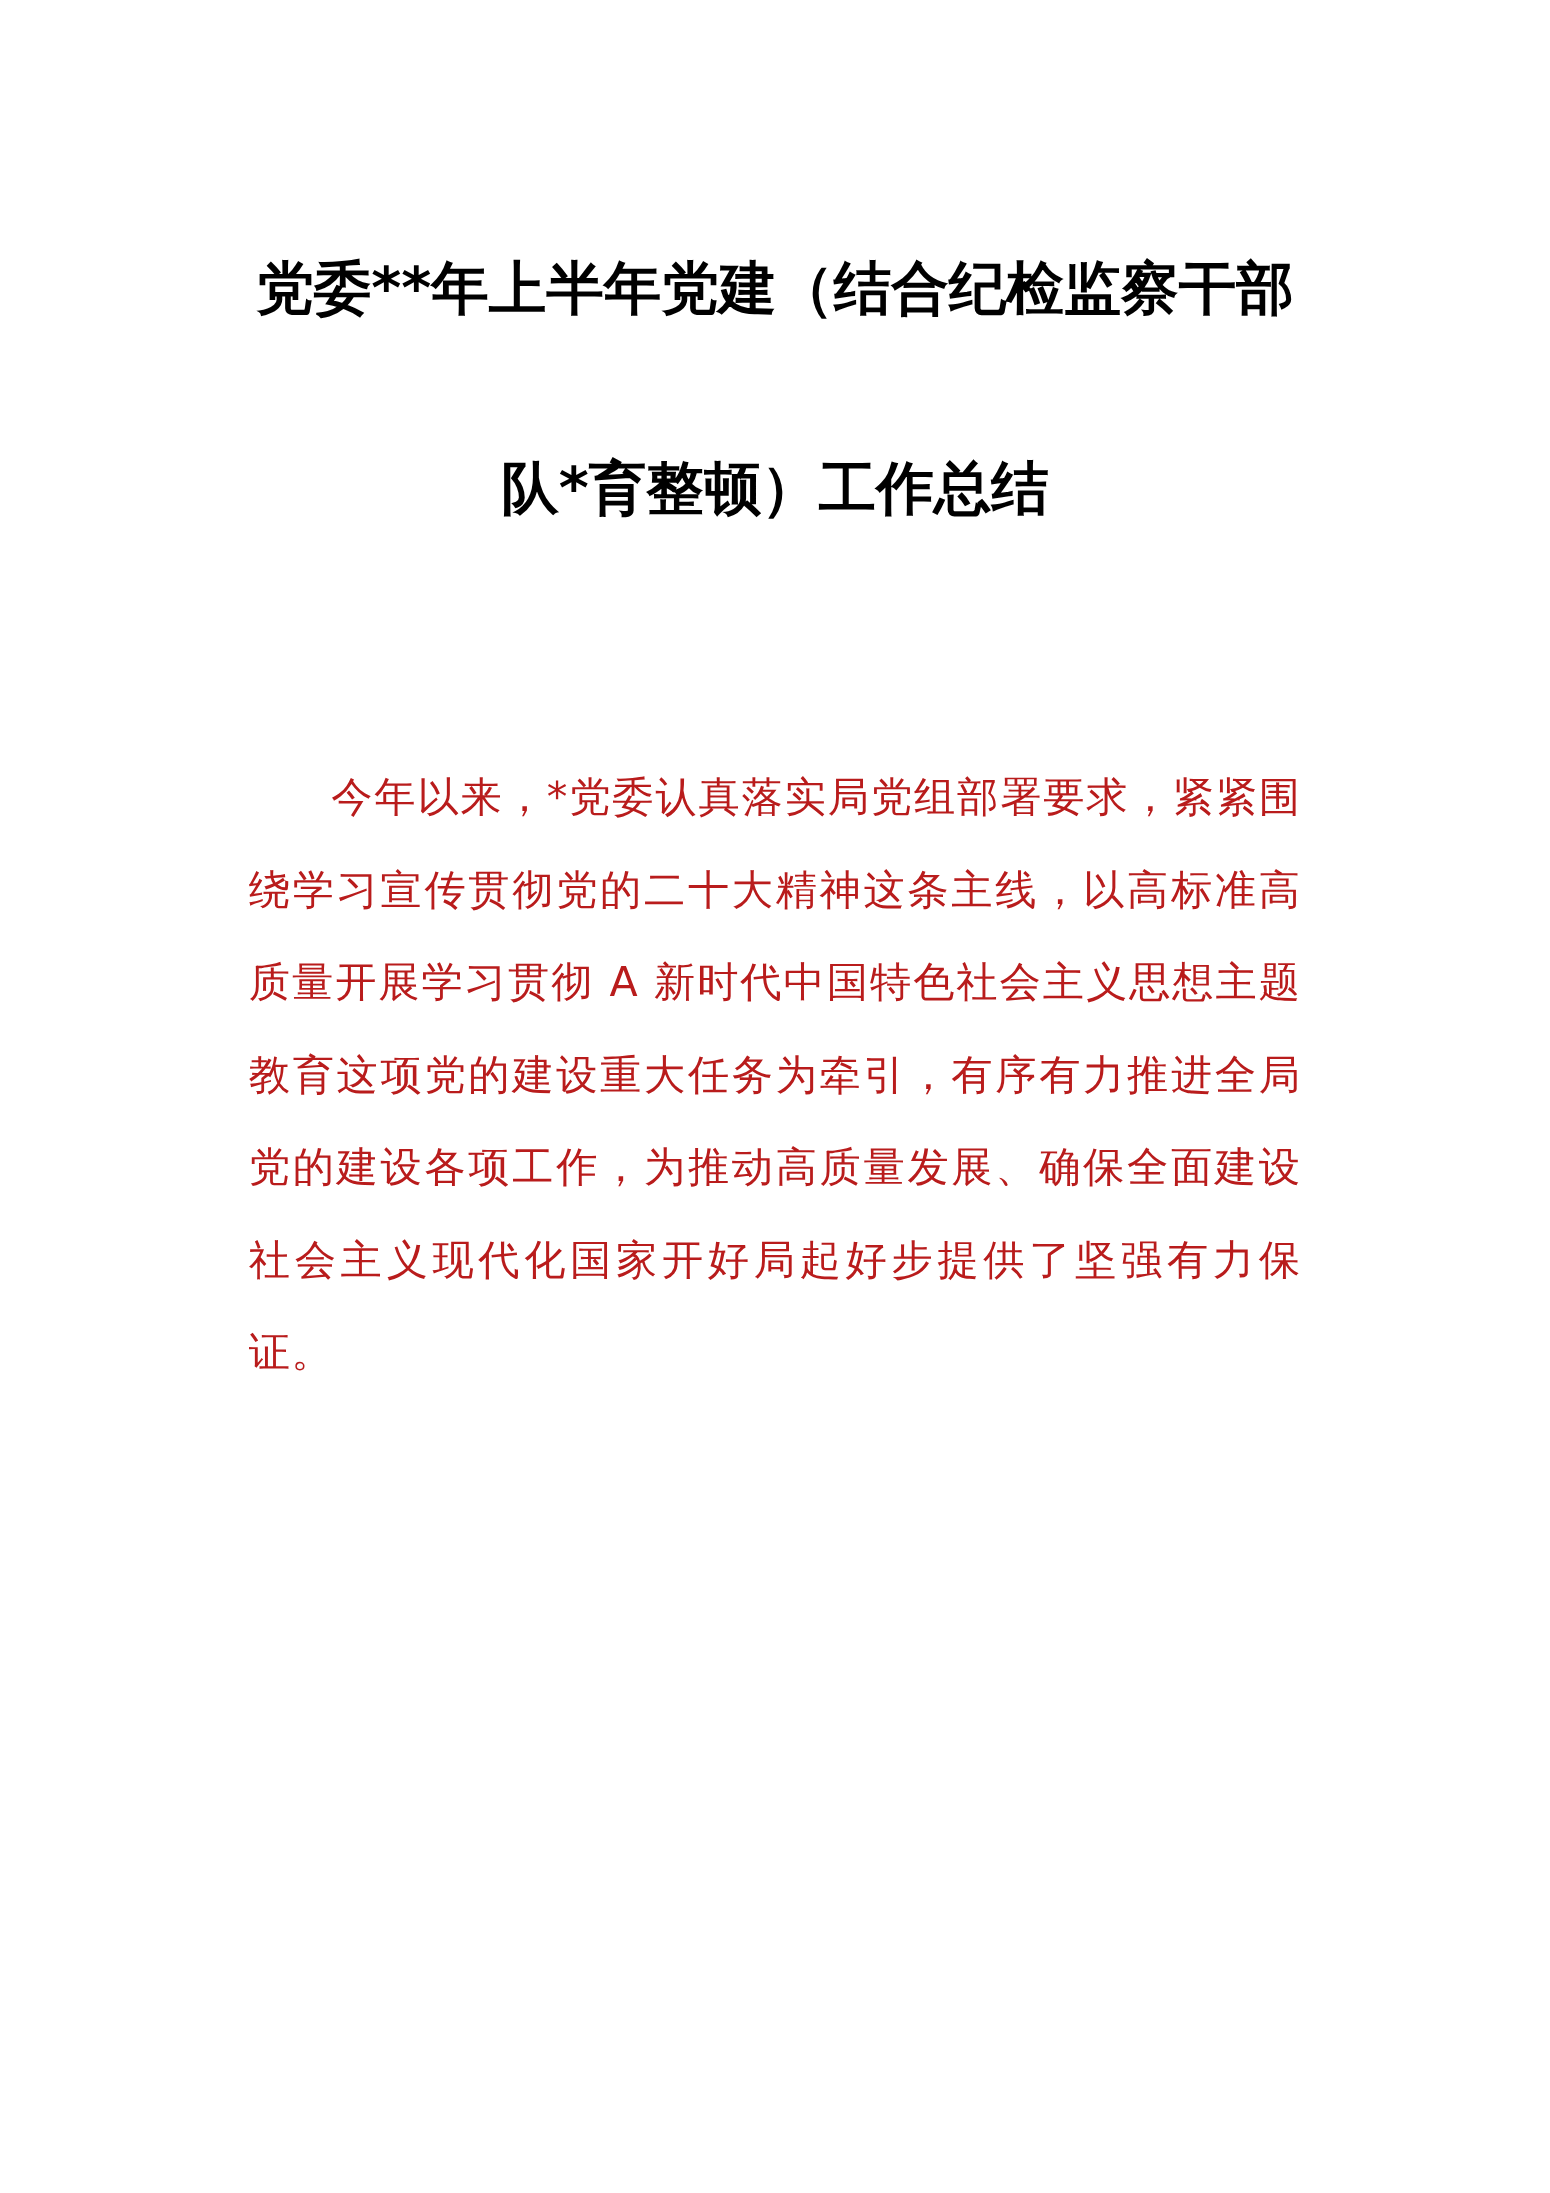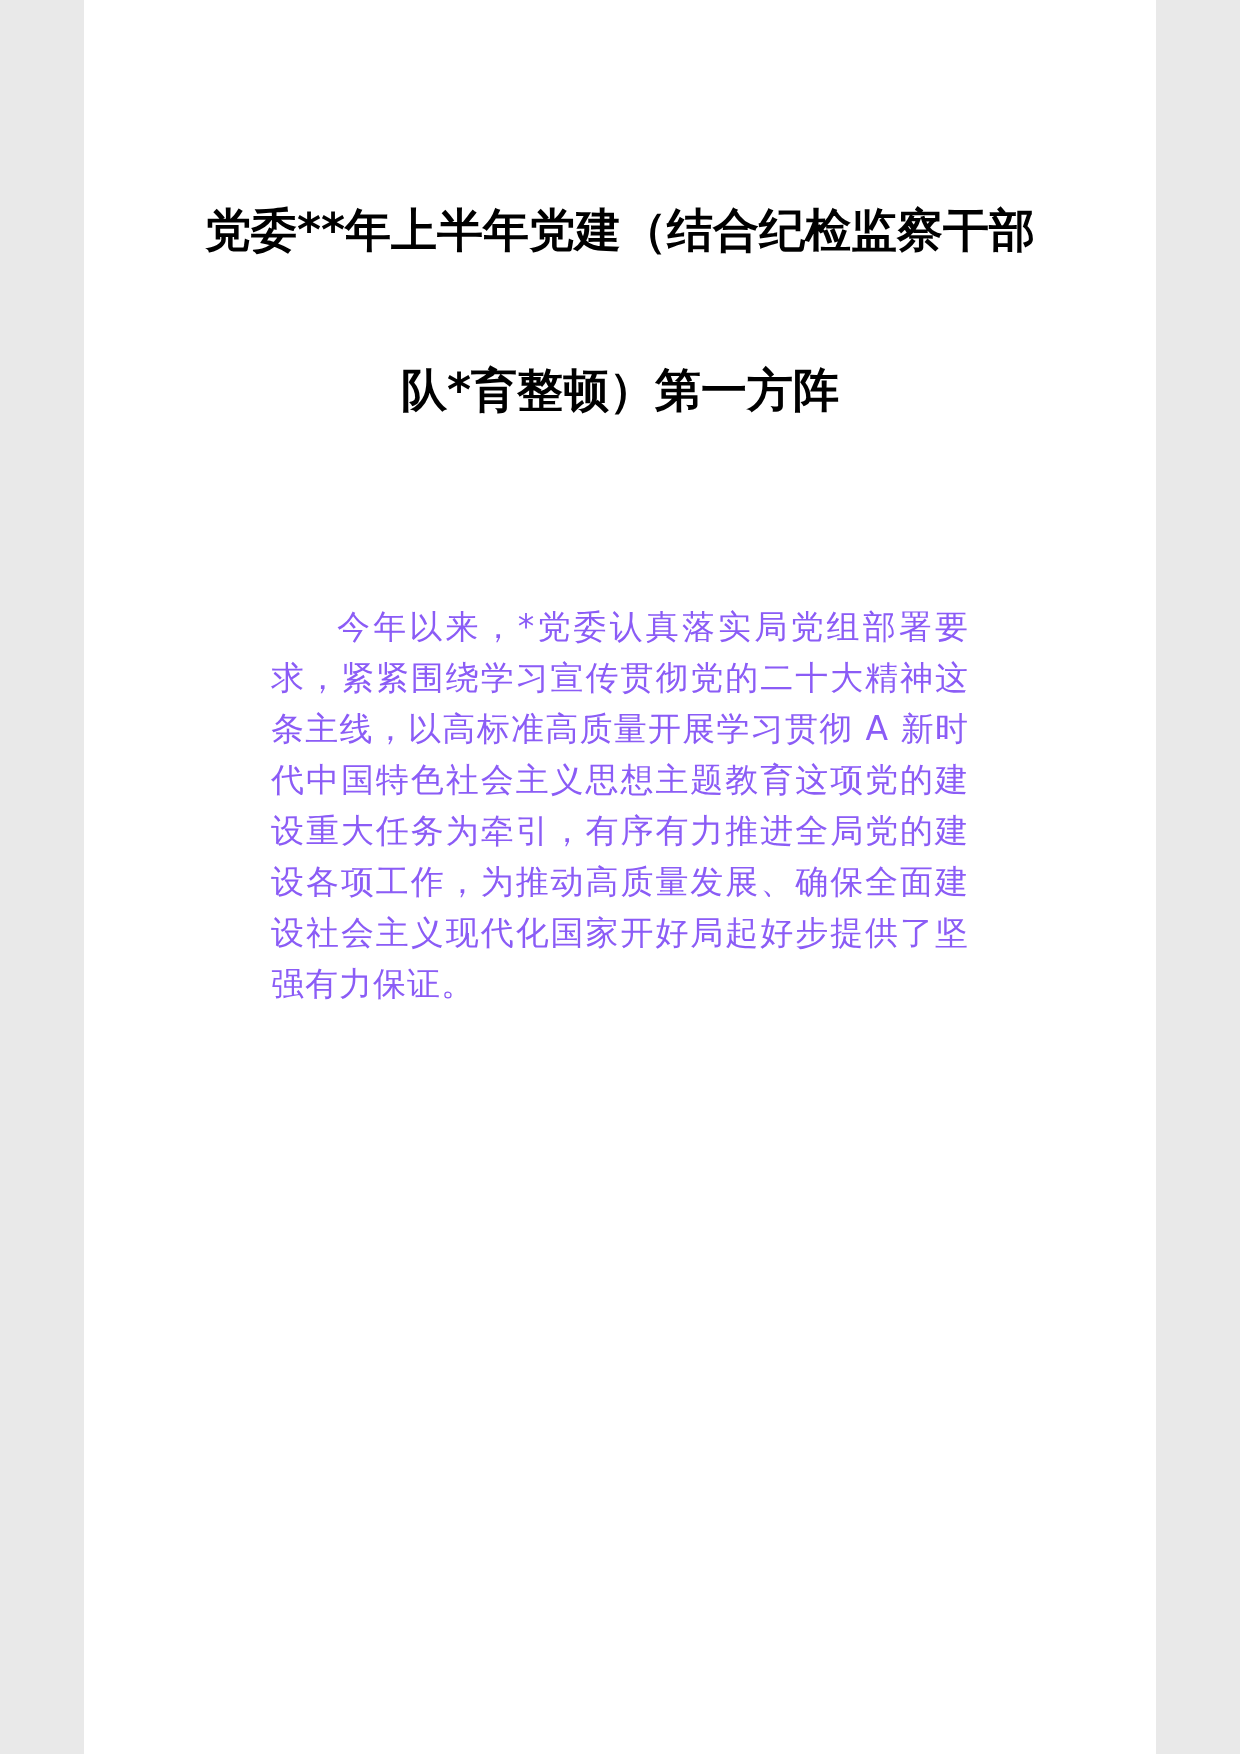--- a/index.html
+++ b/index.html
@@ -3,63 +3,63 @@
 <meta charset="utf-8">
 <style>
   html, body {
     margin: 0;
     padding: 0;
     background: #e9e9e9;
     font-family: "DejaVu Sans", sans-serif;
   }
   .page {
     position: relative;
-    width: 1072px;
+    width: 1240px;
     height: 1754px;
     margin: 0 auto;
     background: #ffffff;
     color: #000000;
     box-sizing: border-box;
     padding: 150px 187px 0 187px;
     overflow: hidden;
   }
   .doc-title {
     font-size: 46px;
     font-weight: bold;
     line-height: 160px;
     color: #000000;
   }
   .doc-title .title-line {
     display: flex;
     justify-content: center;
     white-space: nowrap;
   }
   .doc-body p {
-    margin: 0;
+    margin: 12px;
     font-size: 33px;
-    line-height: 51px;
+    line-height: 74px;
     letter-spacing: 1px;
     text-align: justify;
     text-indent: 2em;
-    color: #8b5cf6;
+    color: #b91c1c;
   }
   .doc-body p.para-intro {
     margin-top: 131px;
   }
   .doc-body p.para-section {
     margin-top: 65px;
   }
 </style>
 </head>
 <body>
 
 <div class="page">
 
   <div class="doc-title">
     <div class="title-line">党委**年上半年党建（结合纪检监察干部</div>
-    <div class="title-line">队*育整顿）第一方阵</div>
+    <div class="title-line">队*育整顿）工作总结</div>
   </div>
 
   <div class="doc-body">
     <p class="para-intro">今年以来，*党委认真落实局党组部署要求，紧紧围绕学习宣传贯彻党的二十大精神这条主线，以高标准高质量开展学习贯彻 A 新时代中国特色社会主义思想主题教育这项党的建设重大任务为牵引，有序有力推进全局党的建设各项工作，为推动高质量发展、确保全面建设社会主义现代化国家开好局起好步提供了坚强有力保证。</p>
   </div>
 
 </div>
 
 </body></html>

